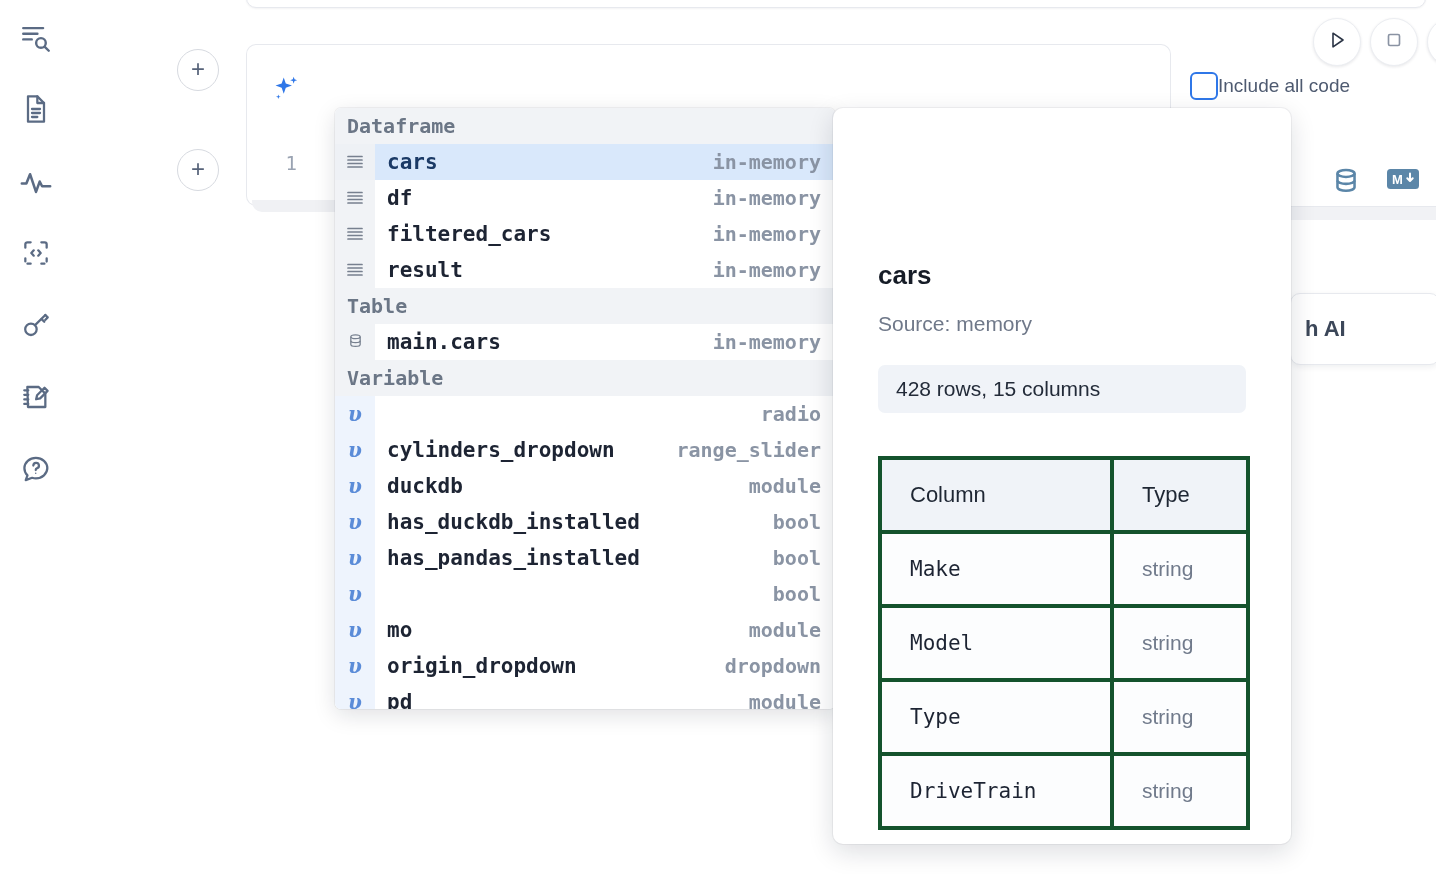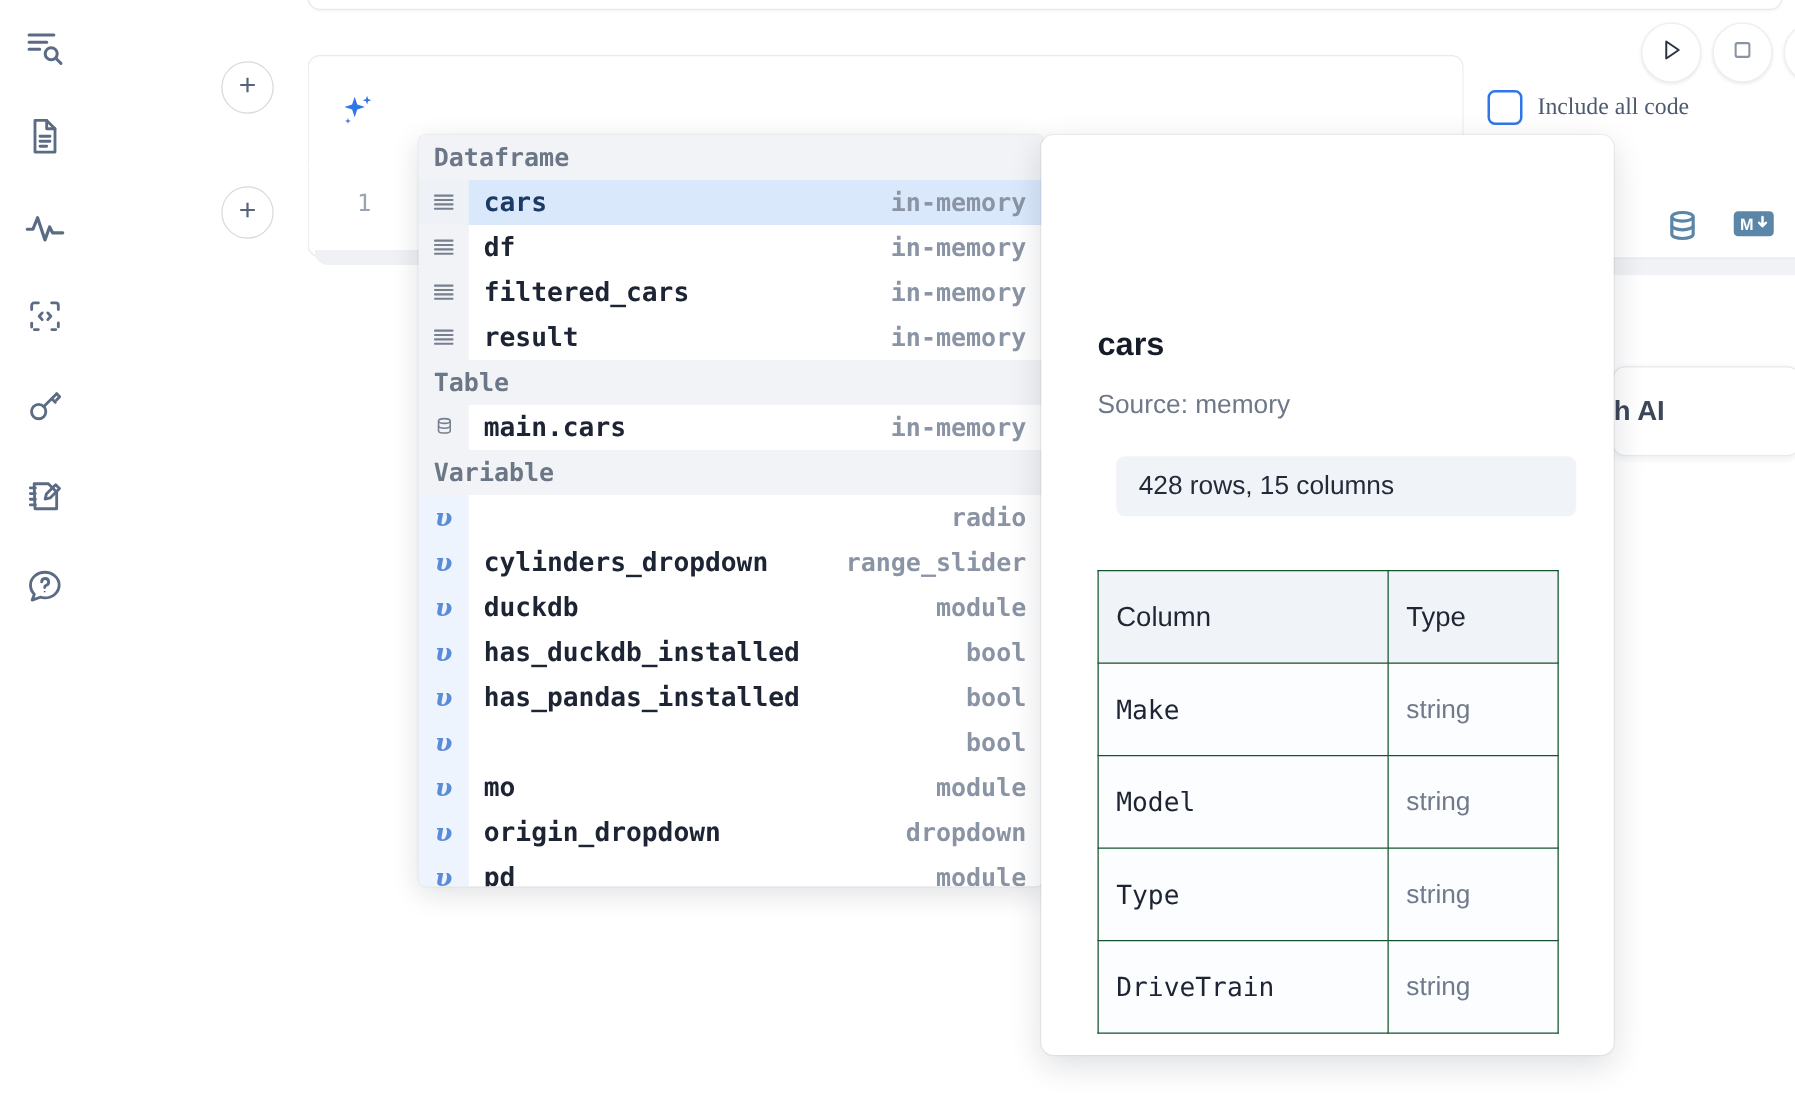--- a/index.html
+++ b/index.html
@@ -57,21 +57,21 @@
   }
   .ai-caret {
     position: absolute; left: 0; top: 5px; width: 2px; height: 30px;
     background: #111827; animation: blink 1.05s step-end infinite;
   }
   @keyframes blink { 50% { opacity: 0; } }
 
   
   .include-row {
     position: absolute; left: 1190px; top: 72px; display: flex;
-    align-items: center; gap: 12px; z-index: 6; font-family: Liberation Serif, serif;
+    align-items: center; z-index: 6;
   }
   .cb-box {
     width: 28px; height: 28px; border-radius: 6px;
     border: 2px solid #2f77e8; background: #fff; cursor: pointer; flex: none;
   }
   .include-label { font-size: 19px; color: #4e5a70; white-space: nowrap; }
 
   
   .round-btn {
     position: absolute; width: 48px; height: 48px; border-radius: 50%;
@@ -109,21 +109,21 @@
   .right-divider { position:absolute; left:1189px; top:130px; width:1px; height:90px; background:#e7e9ee;}
 
   
   .ai-chip {
     position: absolute; left: 1290px; top: 293px; width: 150px; height: 72px;
     background: #fff; border: 1px solid #e7e9ee; border-radius: 10px;
     box-shadow: 0 2px 6px rgba(17,24,39,.07);
     display: flex; align-items: center; z-index: 4;
   }
   .ai-chip-label {
-    font-size: 22px; color: #3c4759; font-weight: 600; white-space: nowrap;
+    font-size: 22px; color: #3c4759; font-weight: 600; padding-left: 14px; white-space: nowrap;
   }
 
   
   .ac {
     position: absolute; left: 335px; top: 108px; width: 500px; height: 601px;
     background: #ffffff; border-radius: 6px;
     box-shadow: 0 6px 22px rgba(17,24,39,.13), 0 0 0 1px rgba(17,24,39,.05);
     overflow: hidden; z-index: 20; font-weight: bold;
   }
   .ac-section {
@@ -164,31 +164,31 @@
     box-shadow: 0 8px 26px rgba(17,24,39,.14), 0 0 0 1px rgba(17,24,39,.05);
     z-index: 30; overflow: hidden;
   }
   .detail-title {
     position: absolute; left: 45px; top: 152px; font-size: 26px; font-weight: 700; color: #161c27;
   }
   .detail-source {
     position: absolute; left: 45px; top: 204px; font-size: 21px; color: #6f7889;
   }
   .detail-shape {
-    position: absolute; left: 60px; top: 257px; width: 368px; height: 48px;
+    position: absolute; left: 45px; top: 257px; width: 368px; height: 48px;
     background: #f0f3f8; border-radius: 7px;
     display: flex; align-items: center; padding-left: 18px;
     font-size: 21px; color: #232b39;
   }
   .detail-table {
     position: absolute; left: 45px; top: 241px; width: 368px;
     border-collapse: collapse; table-layout: fixed;
   }
   .detail-table th, .detail-table td {
-    border: 1px solid #14532d; height: 74px; text-align: left; padding-left: 14px;
+    border: 4px solid #14532d; height: 74px; text-align: left; padding-left: 28px;
     vertical-align: middle;
   }
   .detail-table th {
     background: #f0f3f8; font-size: 22px; font-weight: 400; color: #1e2633;
   }
   .detail-table td.col {
     font-family: "DejaVu Sans Mono","Liberation Mono",monospace;
     font-size: 21px; color: #1d2433; background: #fcfdfe;
   }
   .detail-table td.typ { font-size: 21px; color: #707a8b; background:#fcfdfe; }

